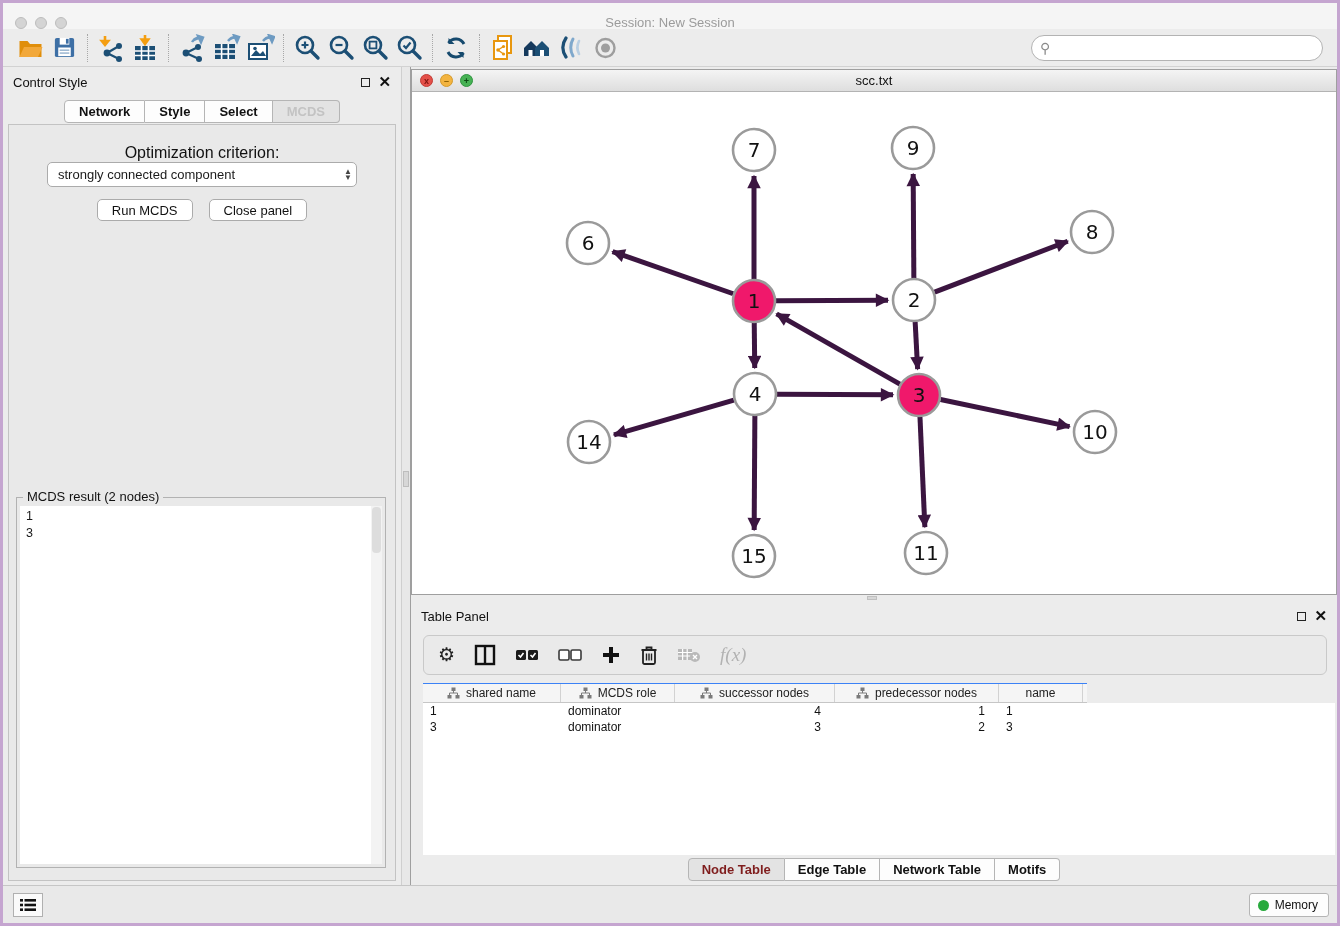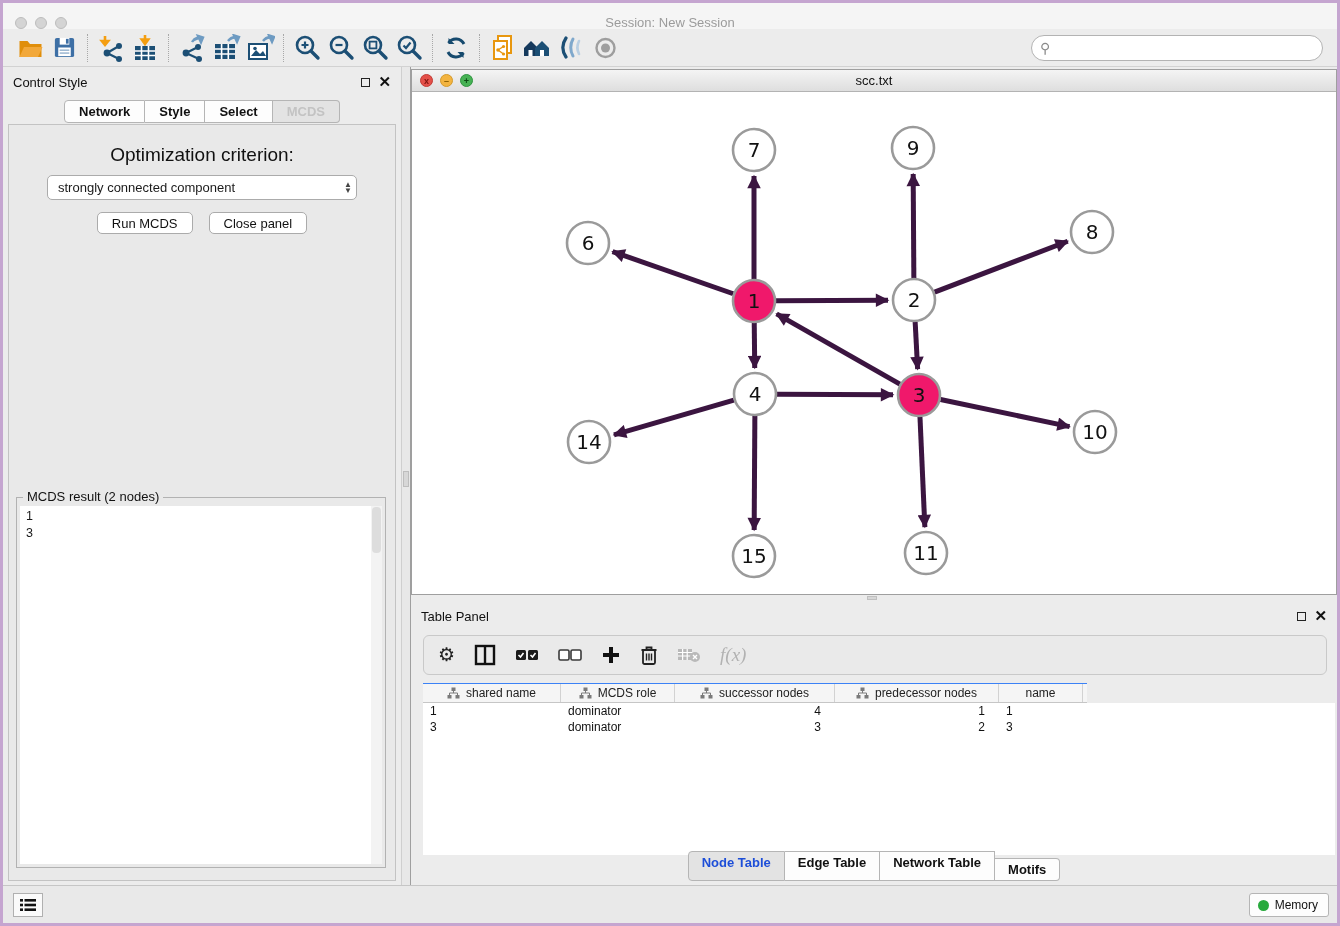--- a/index.html
+++ b/index.html
@@ -27,22 +27,22 @@
   .panel-title { font-size:13px; color:#111; }
   .panel-head-icons { margin-left:auto; display:flex; align-items:center; gap:8px; }
   .float-ic { width:9px; height:9px; border:1.6px solid #222; display:inline-block; }
   .close-ic { font-size:15px; font-weight:bold; color:#111; line-height:10px; }
   .cp-tabs { position:absolute; top:33px; left:0; right:0; display:flex; justify-content:center; }
   .tab { padding:3px 14px; background:#fdfdfd; border:1px solid #b5b5b5; border-left:none; font-size:13px; font-weight:700; color:#111; }
   .tab:first-child { border-left:1px solid #b5b5b5; border-radius:4px 0 0 4px; }
   .tab:last-child { border-radius:0 4px 4px 0; }
   .tab.sel { background:#e3e3e3; color:#c3c3c3; }
   .cp-content { position:absolute; left:5px; right:5px; top:57px; bottom:4px; background:#e9e9e9; border:1px solid #c3c3c3; }
-  .opt-label { text-align:center; margin-top:19px; font-size:19px; color:#111; }
-  .selectbox { width:310px; height:25px; margin:9px auto 0 auto; background:#fff; border:1px solid #ababab; border-radius:5px; display:flex; align-items:center; padding:0 4px 0 10px; font-size:13px; }
+  .opt-label { text-align:center; margin-top:19px; font-size:16px; color:#111; }
+  .selectbox { width:310px; height:25px; margin:0 auto 0 auto; background:#fff; border:1px solid #ababab; border-radius:5px; display:flex; align-items:center; padding:0 4px 0 10px; font-size:13px; }
   .selectbox .stepper { margin-left:auto; display:flex; flex-direction:column; align-items:center; line-height:6px; font-size:8px; color:#444; }
   .btn-row { display:flex; justify-content:center; gap:16px; margin-top:12px; }
   .pushbtn { height:22px; padding:0 14px; background:#fff; border:1px solid #ababab; border-radius:5px; font-size:13px; color:#111; display:flex; align-items:center; }
   .mcds-fieldset { position:absolute; left:7px; right:9px; top:372px; bottom:12px; border:1px solid #b2b2b2; background:#e9e9e9; }
   .mcds-legend { position:absolute; top:-9px; left:6px; background:#e9e9e9; padding:0 4px; font-size:13px; color:#111; }
   .mcds-text { position:absolute; left:3px; right:3px; top:8px; bottom:3px; background:#fff; font-size:12.5px; line-height:17px; padding:2px 0 0 6px; }
   .mcds-scroll { position:absolute; right:0; top:0; bottom:0; width:11px; background:#f3f3f3; }
   .mcds-thumb { position:absolute; top:1px; left:1px; right:1px; height:46px; background:#ddd; border-radius:4px; }
 
   
@@ -73,22 +73,22 @@
   .thead { margin:8px 10px 0 12px; display:flex; background:#f5f5f5; border-top:1px solid #3b82f6; border-bottom:1px solid #c6c6c6; height:20px; width:664px; }
   .th { display:flex; align-items:center; justify-content:center; gap:6px; font-size:12px; color:#222; border-right:1px solid #d2d2d2; }
   .tbody { margin:0 2px 0 12px; background:#fff; height:152px; position:relative; }
   .trow { display:flex; height:16px; font-size:12px; color:#111; align-items:center; }
   .td { overflow:hidden; white-space:nowrap; }
   .td.l { text-align:left; padding-left:7px; }
   .td.r { text-align:right; padding-right:14px; }
   .tp-tabs { position:absolute; left:0; right:0; bottom:4px; display:flex; justify-content:center; }
   .tp-tab { padding:3px 13px; background:#fdfdfd; border:1px solid #b5b5b5; border-left:none; font-size:13px; font-weight:600; color:#111; }
   .tp-tab:first-child { border-left:1px solid #b5b5b5; border-radius:4px 0 0 4px; }
-  .tp-tab:last-child { border-radius:0 4px 4px 0;margin-top:7px; }
-  .tp-tab.sel { background:#e3e3e3; color:#1d4ed8; }
+  .tp-tab:last-child { border-radius:0 4px 4px 0; }
+  .tp-tab.sel { background:#e3e3e3; color:#7f1d1d; }
 
   
   .statusbar { position:absolute; left:0; bottom:0; right:0; height:38px; background:#e9e9e9; border-top:1px solid #c6c6c6; }
   .listbtn { position:absolute; left:10px; top:7px; width:30px; height:24px; background:#fafafa; border:1px solid #b0b0b0; display:flex; align-items:center; justify-content:center; }
   .membtn { position:absolute; right:8px; top:7px; height:24px; padding:0 10px 0 8px; background:#fdfdfd; border:1px solid #b5b5b5; border-radius:3px; display:flex; align-items:center; gap:6px; font-size:12px; color:#111; }
   .gdot { width:11px; height:11px; border-radius:50%; background:#27a93c; }
 </style>
 </head>
 <body>
 

